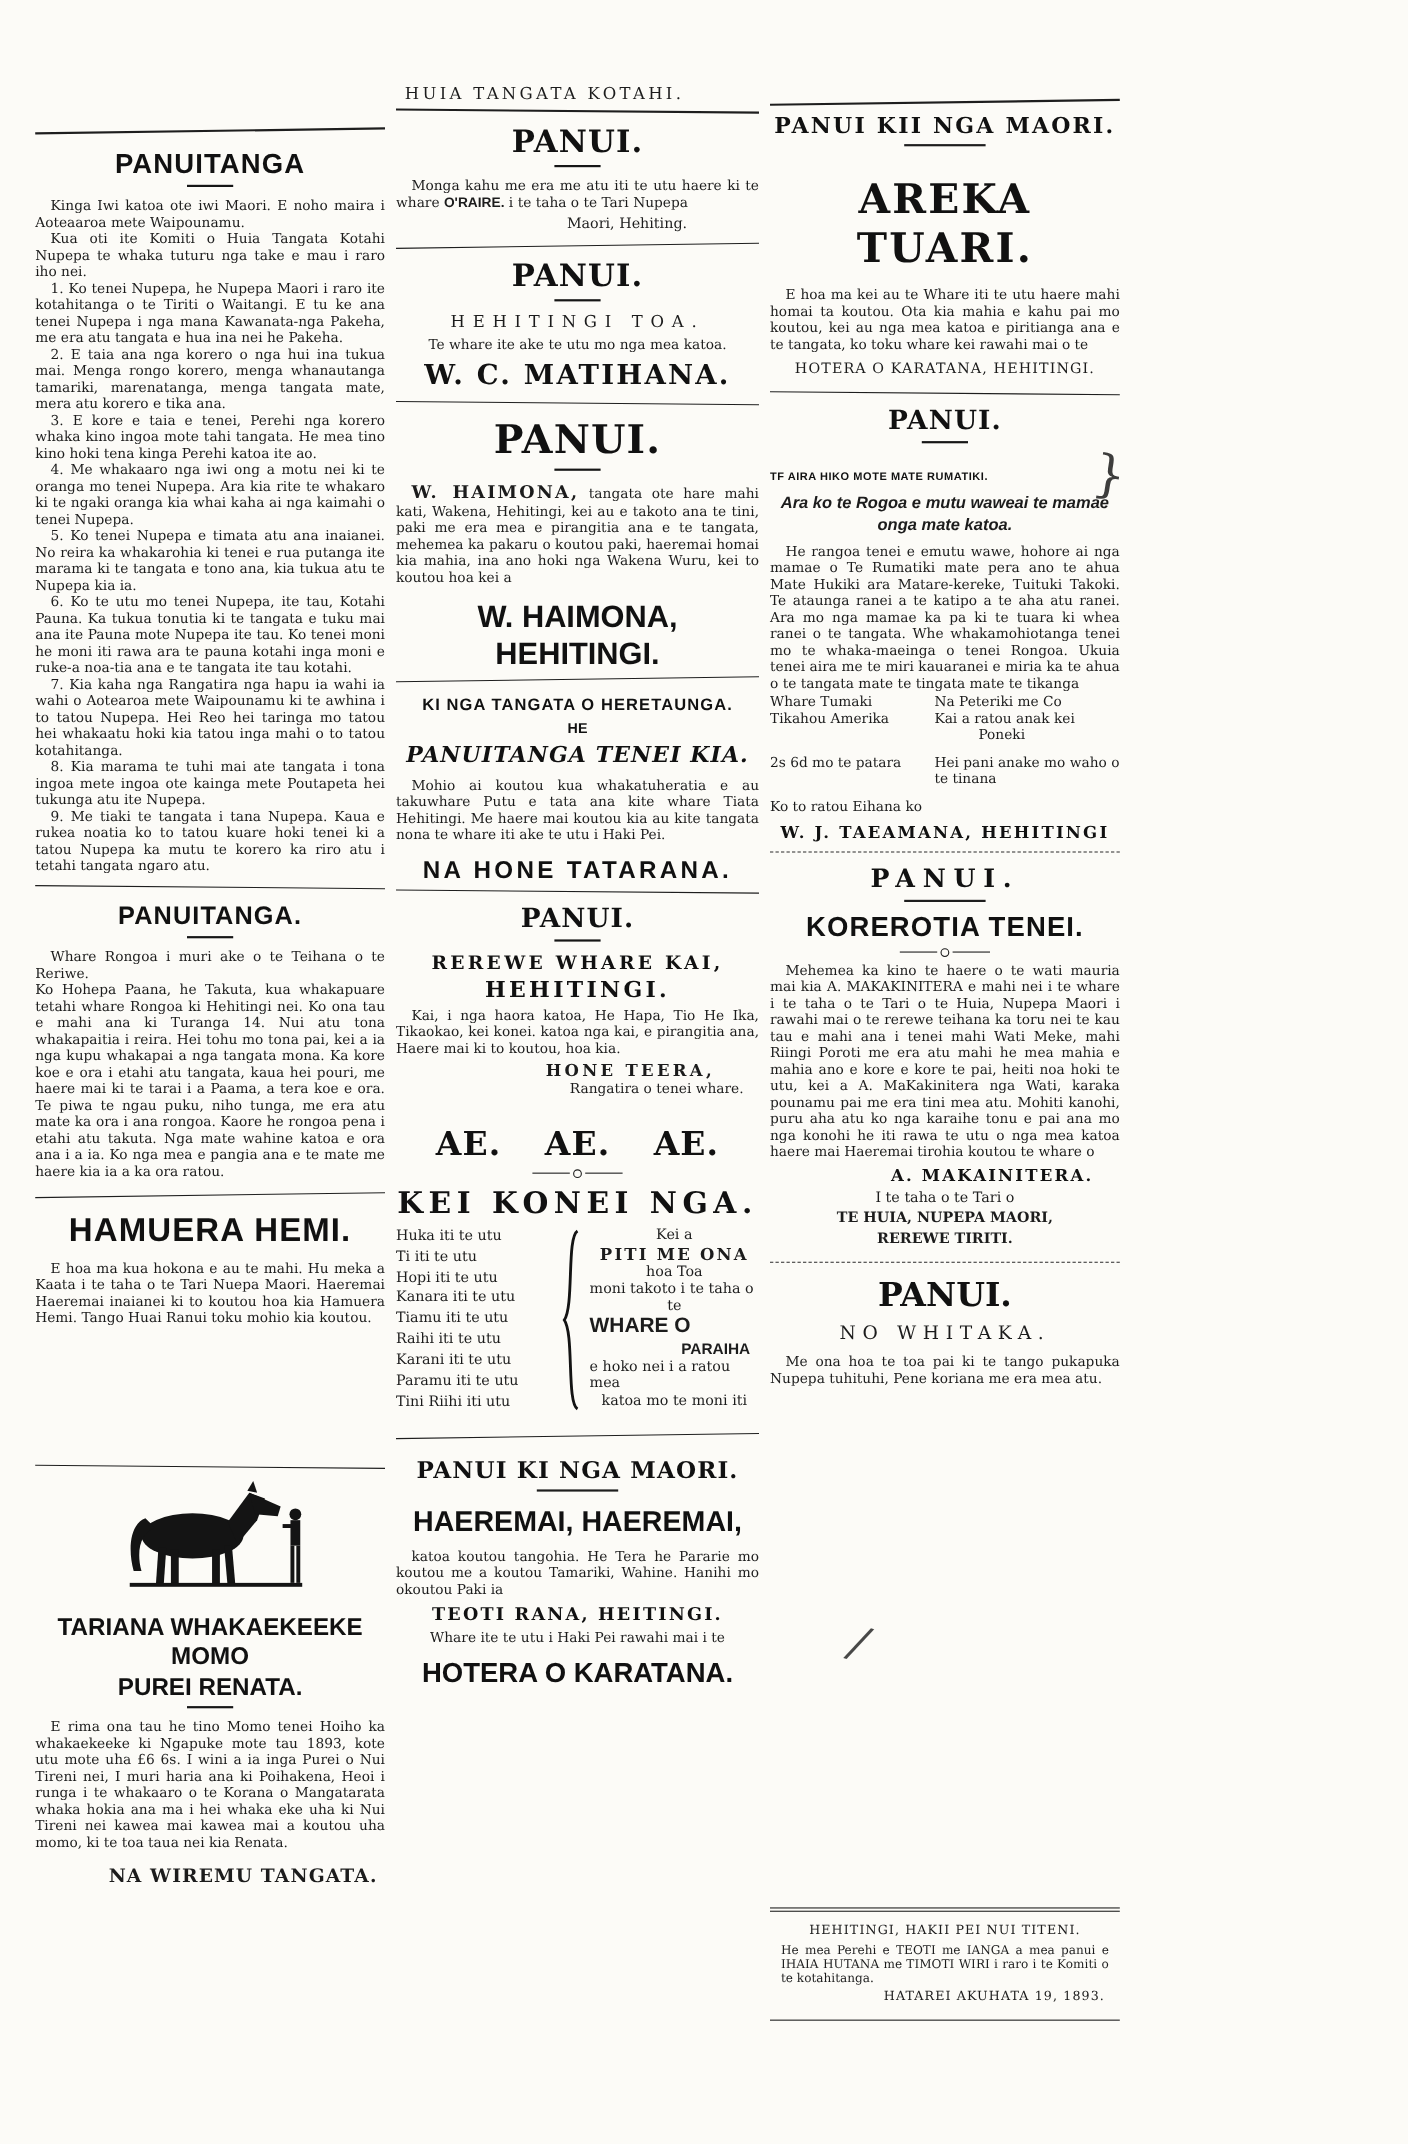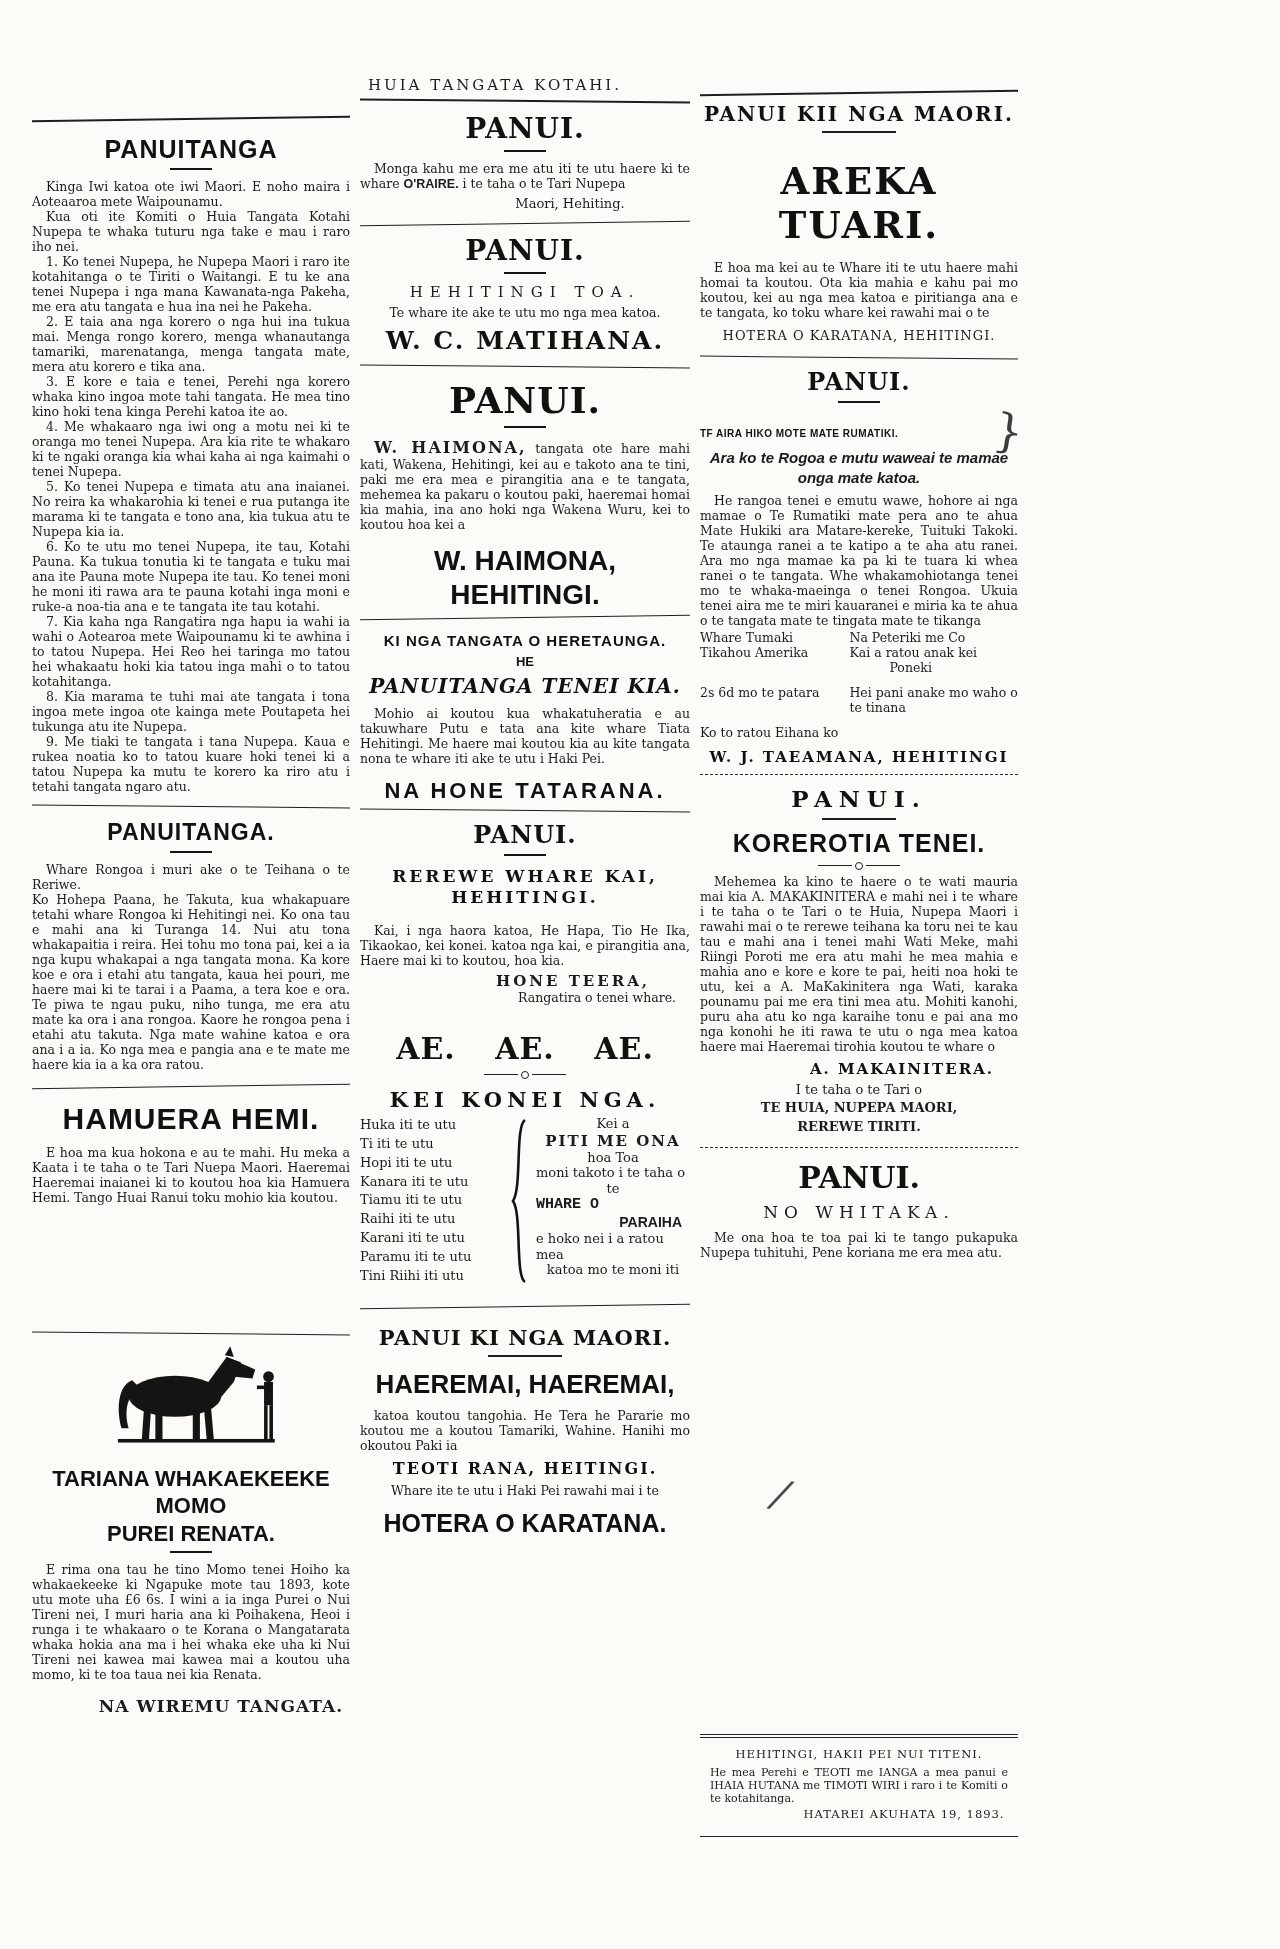--- a/index.html
+++ b/index.html
@@ -50,32 +50,32 @@
   .t-panui-sm { font-size: 24px; margin: 10px 0 2px; letter-spacing: 1px; }
   .disp-spaced { font-size: 15px; letter-spacing: 7px; text-align: center; margin: 8px 0 4px; font-family: "DejaVu Serif", serif; }
   .t-matihana { font-size: 25px; letter-spacing: 2px; margin: 6px 0 4px; }
   .bigname { font-size: 16px; font-weight: bold; letter-spacing: 2px; }
   .sig-haimona { font-size: 28px; margin: 12px 0 6px; }
   .head-heretaunga { font-size: 15px; letter-spacing: 1px; margin-top: 14px; }
   .head-he { font-size: 13px; margin-top: 4px; }
   .head-tenei-kia { font-size: 20px; font-style: italic; letter-spacing: 1px; margin: 4px 0 8px; }
   .sig-tatarana { font-size: 22px; letter-spacing: 3px; margin: 12px 0 6px; }
   .disp-rerewe { font-size: 17px; letter-spacing: 3px; margin-top: 10px; }
-  .disp-rerewe2 { font-size: 17px; letter-spacing: 3px; margin-bottom: 16px; }
+  .disp-rerewe2 { font-size: 20px; letter-spacing: 3px; margin-bottom: 4px; }
   .sig-teera { font-size: 15px; letter-spacing: 3px; text-align: right; padding-right: 40px; margin-top: 4px; font-weight: bold; }
   .sig-teera-sub { text-align: right; padding-right: 14px; font-size: 12.5px; }
   .t-ae { font-size: 30px; word-spacing: 28px; letter-spacing: 1px; margin: 26px 0 2px; }
-  .disp-kei { font-size: 21px; letter-spacing: 5px; margin: 8px 0 4px; }
+  .disp-kei { font-size: 27px; letter-spacing: 5px; margin: 8px 0 4px; }
   .pricelist { display: flex; align-items: stretch; margin-top: 2px; }
   .pricelist ul { list-style: none; width: 150px; font-size: 13px; line-height: 1.45; }
   .brace-wrap { width: 22px; display: flex; align-items: center; }
   .price-right { flex: 1; font-size: 13px; padding-left: 4px; }
   .pr-c { text-align: center; }
   .pr-piti { font-weight: bold; letter-spacing: 2px; font-size: 15px; text-align: center; }
-  .pr-whare { font-family: Liberation Mono, monospace; font-weight: bold; font-size: 15px; }
+  .pr-whare { font-family: Liberation Sans, sans-serif; font-weight: bold; font-size: 19px; }
   .pr-paraiha { font-family: "Liberation Sans", sans-serif; font-weight: bold; font-size: 14px; text-align: right; padding-right: 8px; }
   .s6-footer { font-size: 13px; text-align: center; margin-top: 8px; }
   .t-panui-ki { font-size: 21px; letter-spacing: 1px; margin: 18px 0 2px; }
   .t-haeremai { font-size: 26px; margin: 12px 0 8px; }
   .sig-teoti { font-size: 16px; letter-spacing: 2px; margin: 6px 0 4px; }
   .t-hotera { font-size: 25px; margin: 10px 0 4px; }
 
   .t-right-hdr { font-size: 20px; letter-spacing: 2px; margin: 8px 0 2px; }
   .t-areka { font-size: 37px; letter-spacing: 2px; word-spacing: 16px; margin: 26px 0 12px; }
   .sig-karatana { font-size: 13px; letter-spacing: 1px; text-align: center; margin-top: 8px; }

